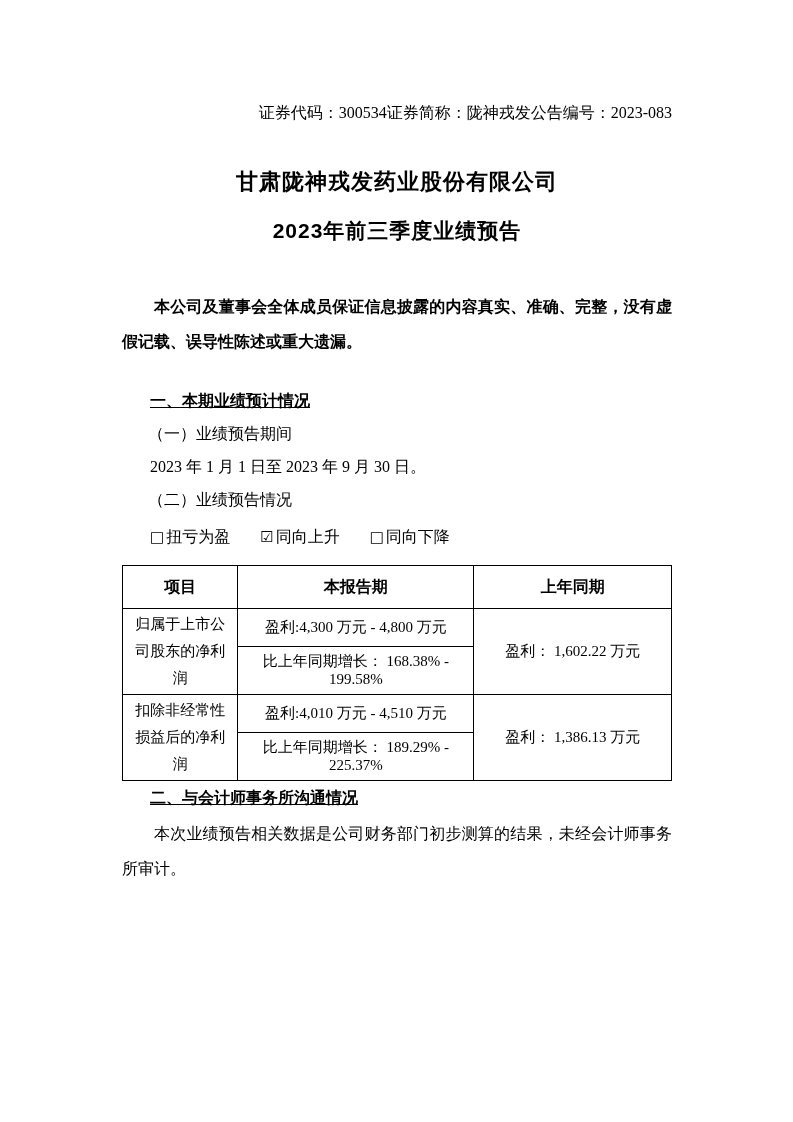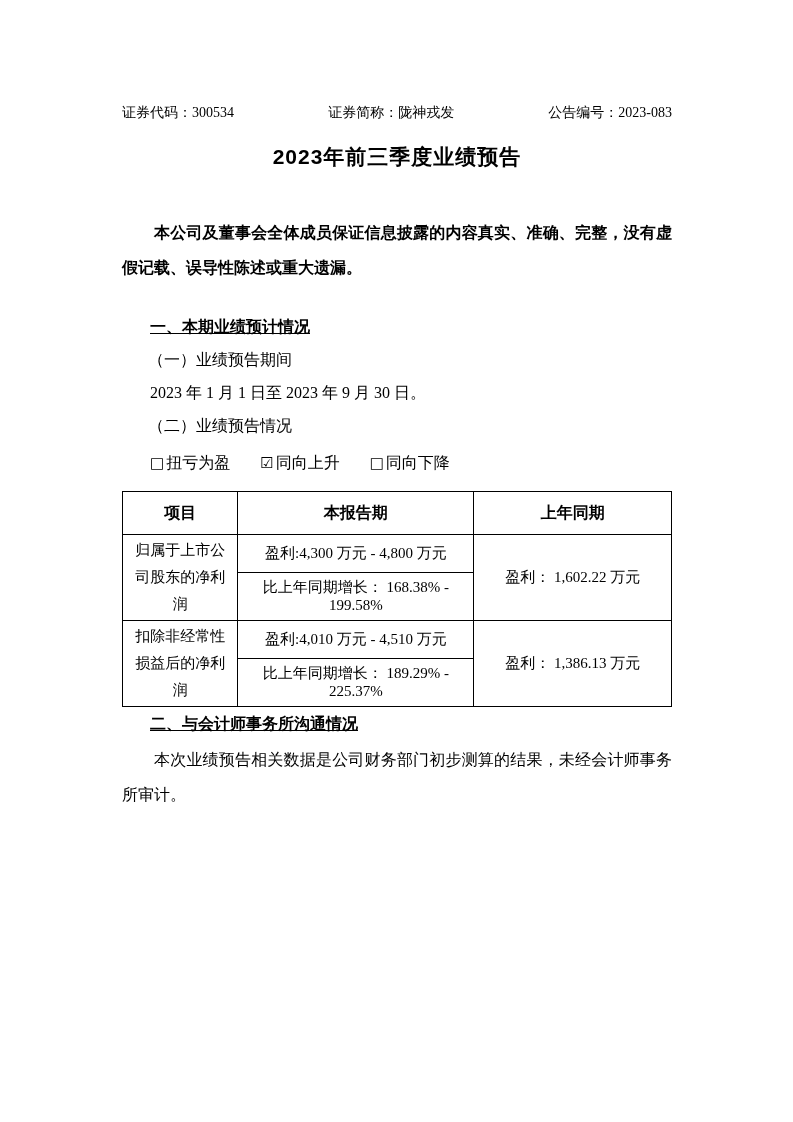--- a/index.html
+++ b/index.html
@@ -10,22 +10,22 @@
     background: #ffffff;
     color: #000000;
     font-family: "Liberation Serif", "DejaVu Serif", serif;
     position: relative;
     overflow: hidden;
   }
   .content { padding: 103px 121px 0 122px; }
 
   .header-row {
     display: flex;
-    justify-content: space-between;
-    font-size: 14px;
+    justify-content: flex-end;
+    font-size: 16px;
     line-height: 20px;
   }
 
   .doc-title {
     text-align: center;
     font-family: "Liberation Sans", "DejaVu Sans", sans-serif;
     font-weight: bold;
     letter-spacing: 1px;
   }
   .doc-title.line1 { font-size: 22px; margin-top: 44px; line-height: 30px; }
@@ -115,20 +115,21 @@
 
 <div class="page">
   <div class="content">
 
     <div class="header-row">
       <span>证券代码：300534</span>
       <span>证券简称：陇神戎发</span>
       <span>公告编号：2023-083</span>
     </div>
 
+    <h1 class="doc-title line1">甘肃陇神戎发药业股份有限公司</h1>
     <h2 class="doc-title line2">2023年前三季度业绩预告</h2>
 
     <p class="disclaimer">本公司及董事会全体成员保证信息披露的内容真实、准确、完整，没有虚假记载、误导性陈述或重大遗漏。</p>
 
     <div class="sec-heading sec1-heading">一、本期业绩预计情况</div>
 
     <div class="line">（一）业绩预告期间</div>
     <div class="line flat">2023 年 1 月 1 日至 2023 年 9 月 30 日。</div>
     <div class="line">（二）业绩预告情况</div>
 

